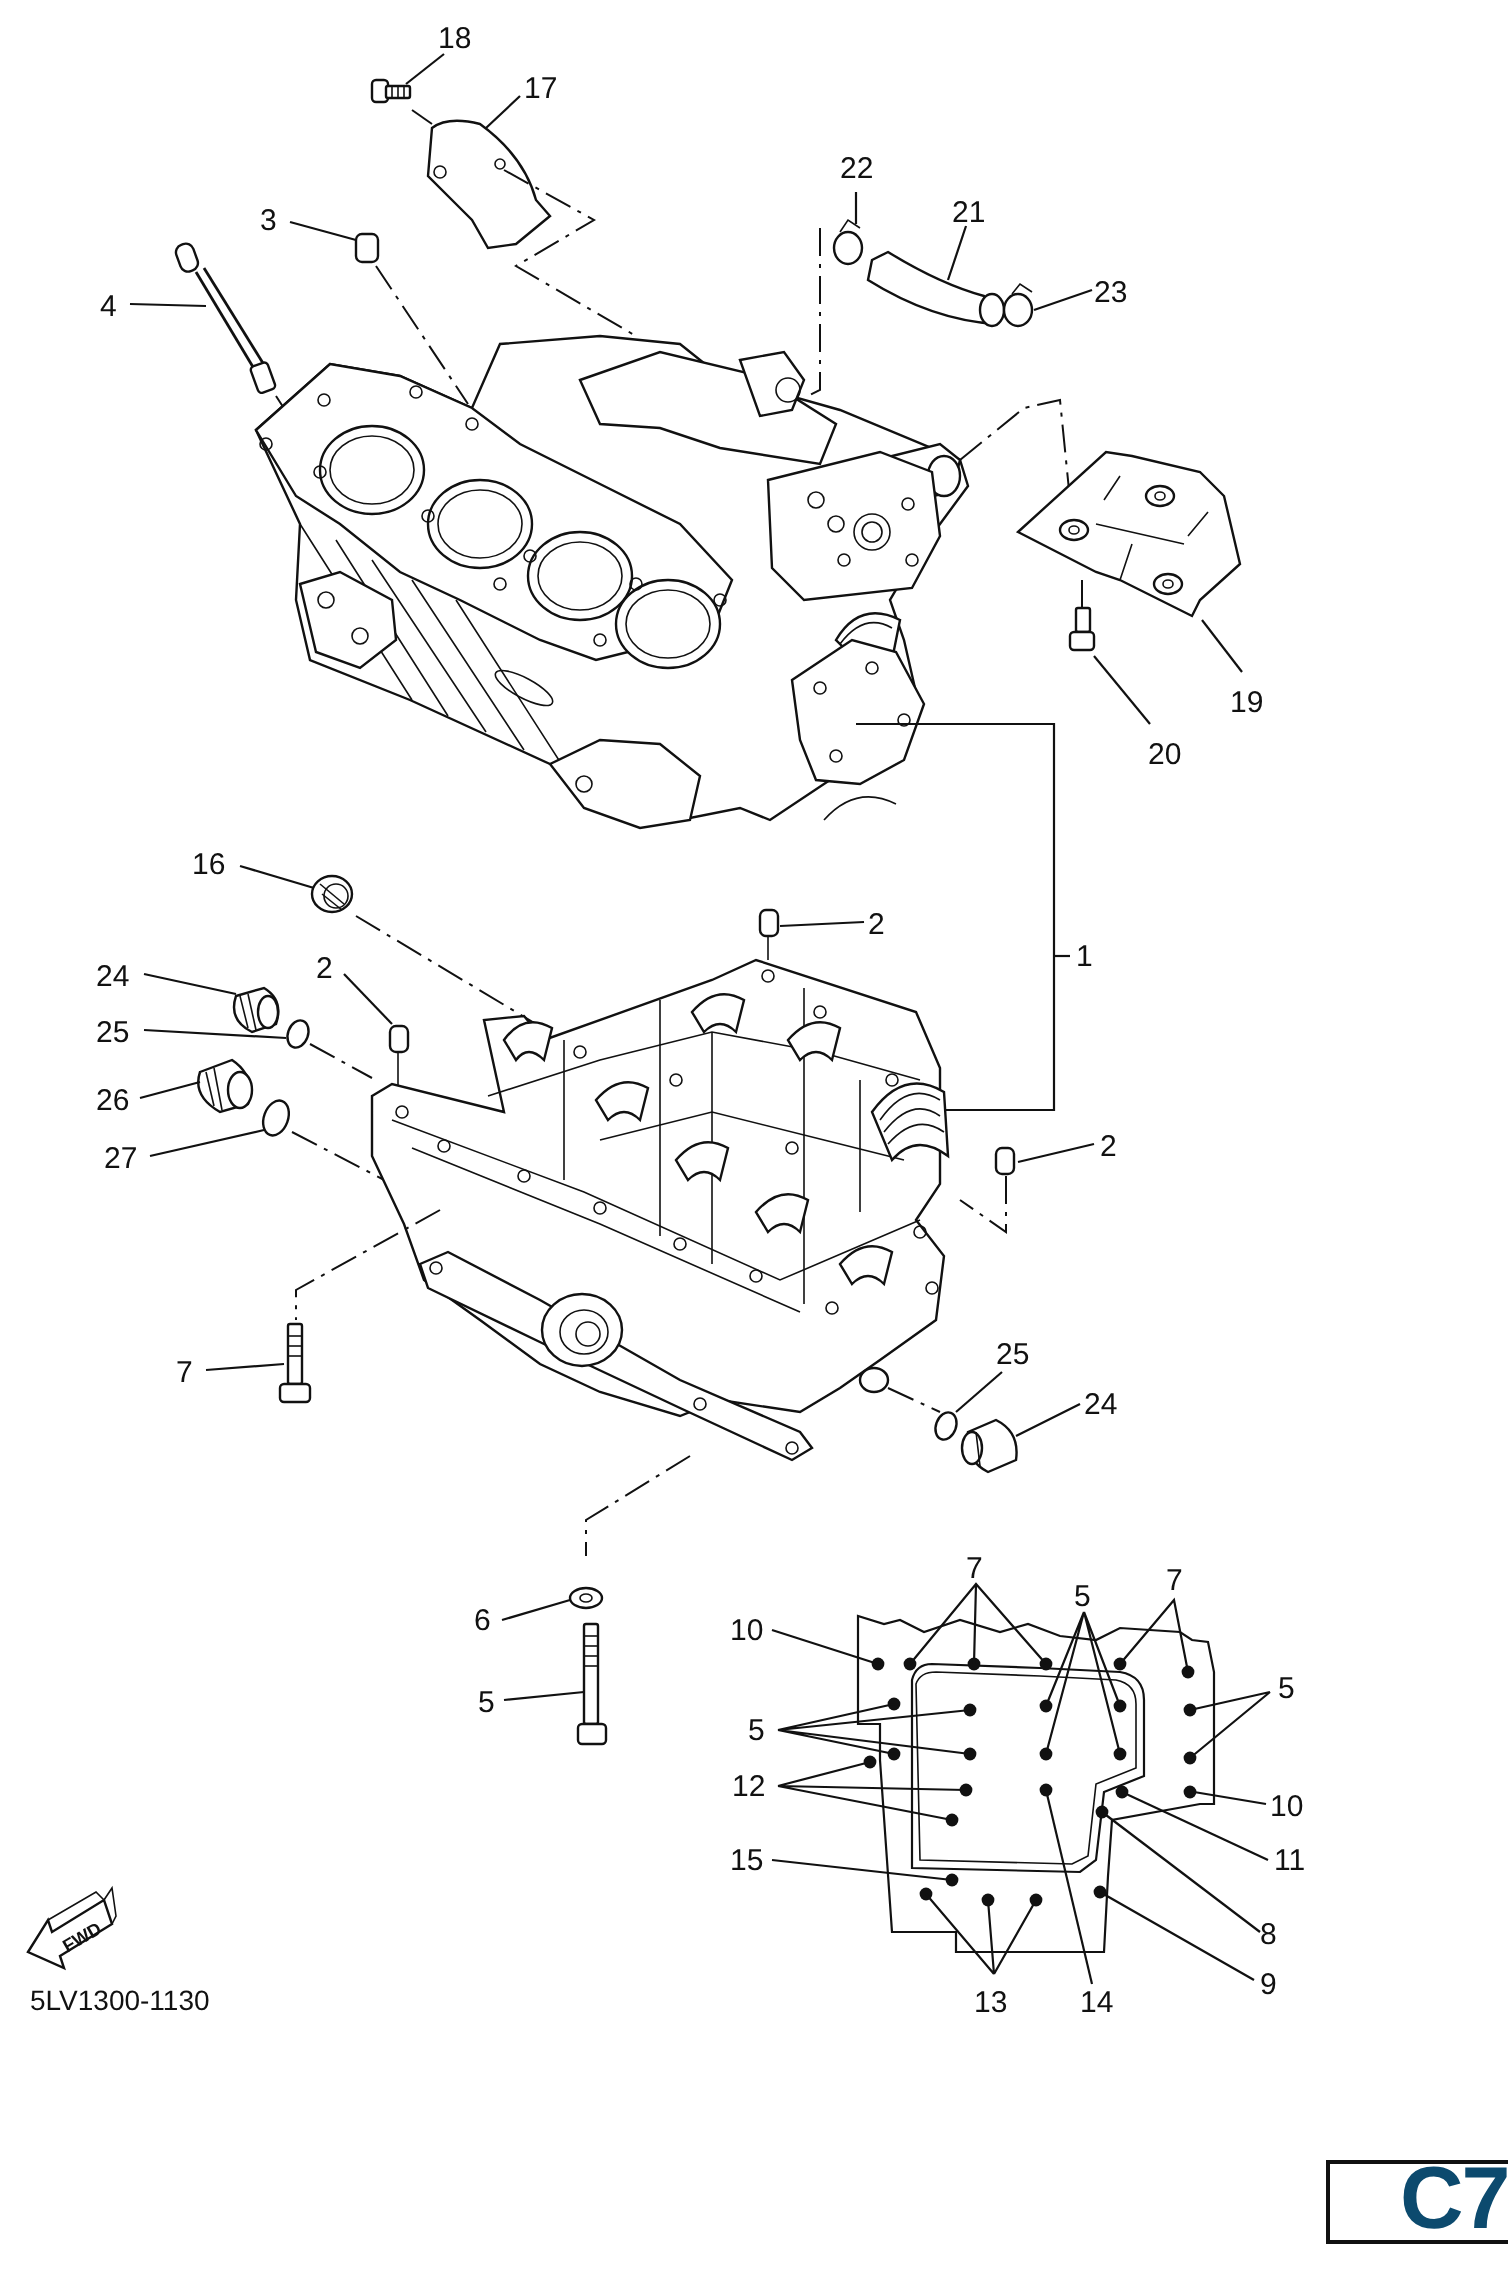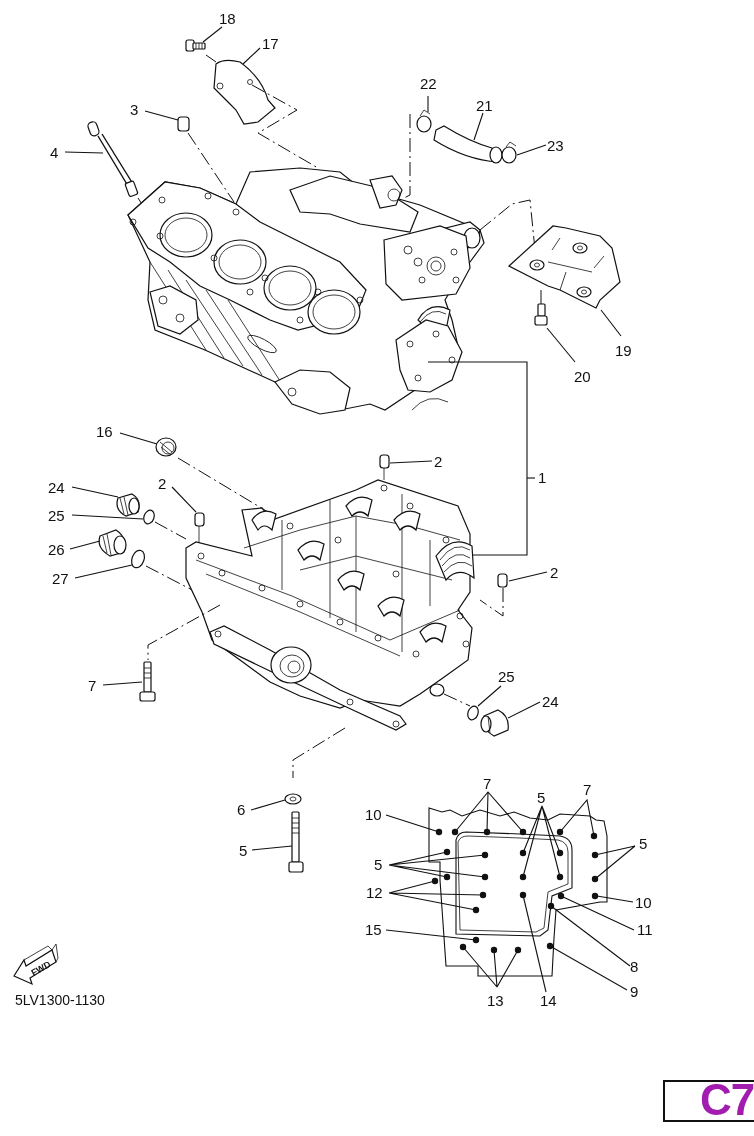--- a/index.html
+++ b/index.html
@@ -7,21 +7,21 @@
     #diagram { position: absolute; left: 0; top: 0; width: 754px; height: 1136px; }
     .ln { stroke: #111; stroke-width: 1.1; fill: none; }
     .ln2 { stroke: #111; stroke-width: 1.4; fill: none; }
     .part { stroke: #111; stroke-width: 1.2; fill: #fff; }
     .thin { stroke: #111; stroke-width: 0.8; fill: none; }
     .dash { stroke: #111; stroke-width: 1; fill: none; stroke-dasharray: 14 4 2 4; }
     .lbl { font-family: "Liberation Sans", sans-serif; font-size: 15px; fill: #111; }
     .code { font-family: "Liberation Sans", sans-serif; font-size: 14px; fill: #111; }
     .dot { fill: #111; }
     .page-box { position: absolute; left: 663px; top: 1080px; width: 100px; height: 42px; border: 2px solid #111; box-sizing: border-box; background: #fff; }
-    .page-code { position: absolute; left: 700px; top: 1076px; font-family: "Liberation Sans", sans-serif; font-weight: bold; font-size: 44px; line-height: 48px; color: #a21caf; letter-spacing: -1px; }
+    .page-code { position: absolute; left: 700px; top: 1076px; font-family: "Liberation Sans", sans-serif; font-weight: bold; font-size: 44px; line-height: 48px; color: #0c4a6e; letter-spacing: -1px; }
     .fwd-text { font-family: "Liberation Sans", sans-serif; font-weight: bold; font-size: 9px; fill: #111; }
   </style>
 </head>
 <body>
 
 <svg id="diagram" viewBox="0 0 754 1136" xmlns="http://www.w3.org/2000/svg">
 
   <g>
     <rect class="part" x="186" y="40" width="8" height="11" rx="2"></rect>
     <rect class="part" x="193" y="43" width="12" height="6" rx="1"></rect>

